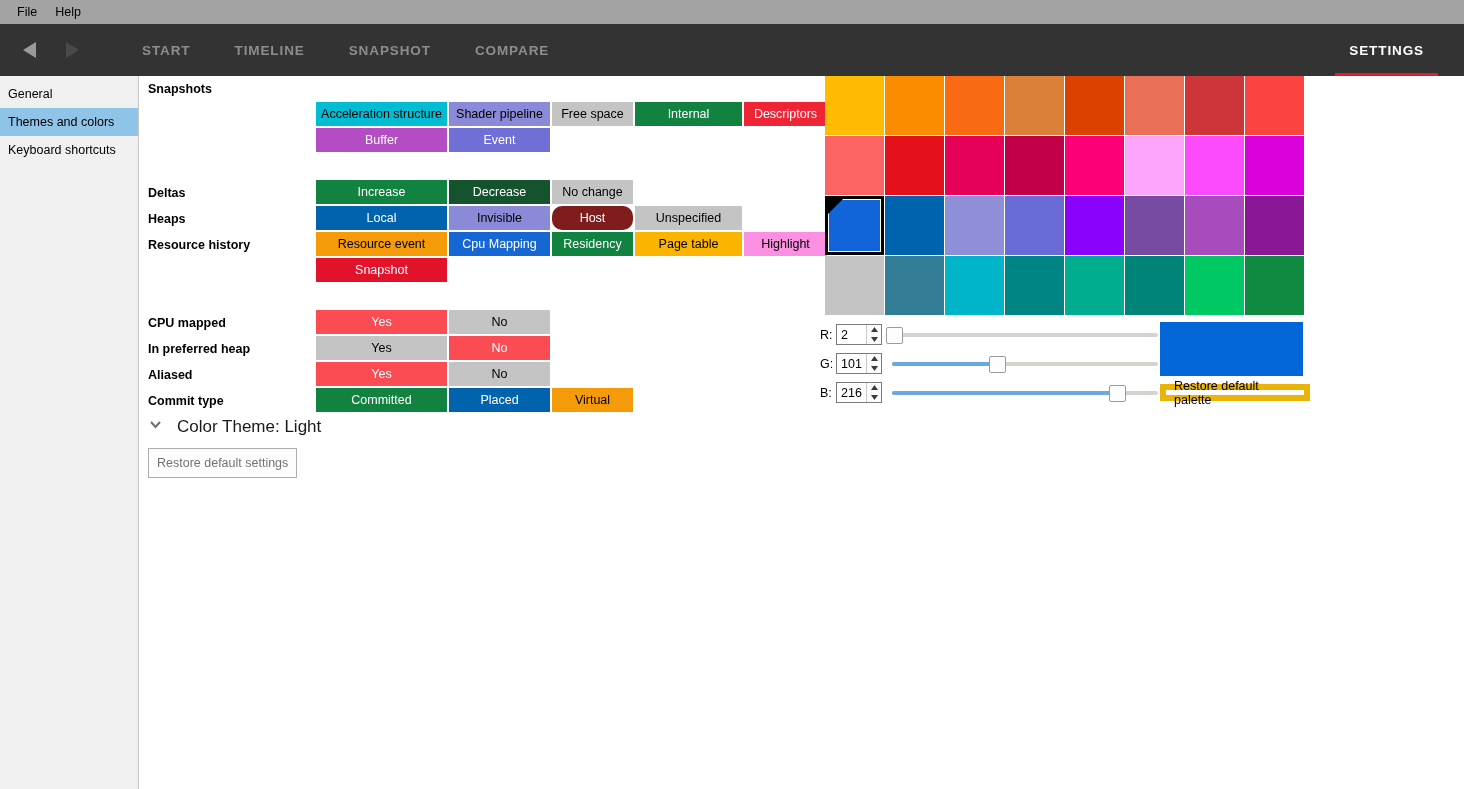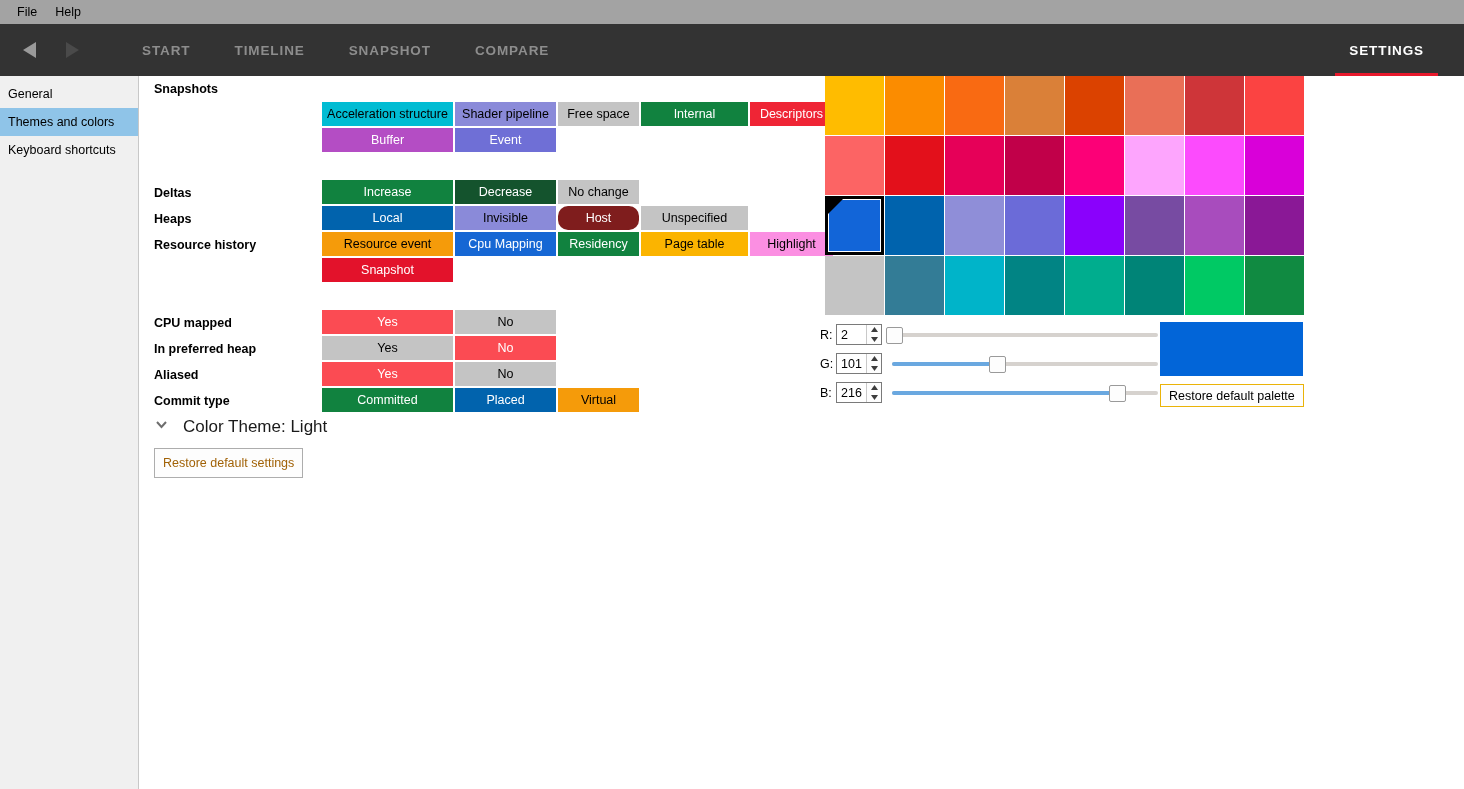--- a/index.html
+++ b/index.html
@@ -99,21 +99,21 @@
   
   #main {
     flex: 1;
     background: #ffffff;
     position: relative;
   }
 
   
   #settings-area {
     position: absolute;
-    left: 15px; top: 0;
+    left: 9px; top: 0;
     width: 700px;
   }
   .srow {
     display: flex;
     align-items: flex-start;
     height: 26px;
   }
   .srow-label {
     width: 168px;
     flex: 0 0 168px;
@@ -154,21 +154,21 @@
   #restore-settings-btn {
     margin-top: 8px;
     display: inline-flex;
     align-items: center;
     justify-content: center;
     height: 23px;
     padding: 14px 8px;
     font-size: 12.5px;
     background: #fdfdfd;
     border: 1px solid #adadad;
-    color: #a16207;
+    color: #737373;
     cursor: default;
   }
 
   
   #palette-area {
     position: absolute;
     left: 686px; top: 0;
   }
   #palette-grid {
     display: grid;
@@ -286,28 +286,28 @@
   }
 
   #color-preview {
     position: absolute;
     left: 340px; top: 0px;
     width: 143px; height: 54px;
   }
   #restore-palette-btn {
     position: absolute;
     left: 340px; top: 62px;
-    height: 23px;
+    height: 17px;
     display: inline-flex;
     align-items: center;
     justify-content: center;
     padding: 0 8px;
     font-size: 12.5px;
     background: #fdfdfd;
-    border: 1px solid #eab308;
+    border: 6px solid #eab308;
     color: #000;
     cursor: default;
   }
 </style>
 </head>
 <body>
 
 <div id="menubar">
   <div class="menu-item">File</div>
   <div class="menu-item">Help</div>

